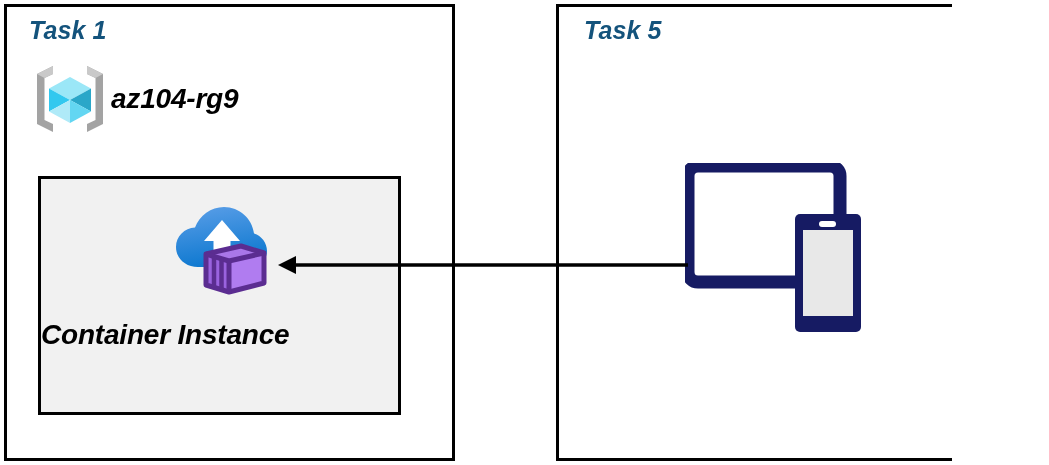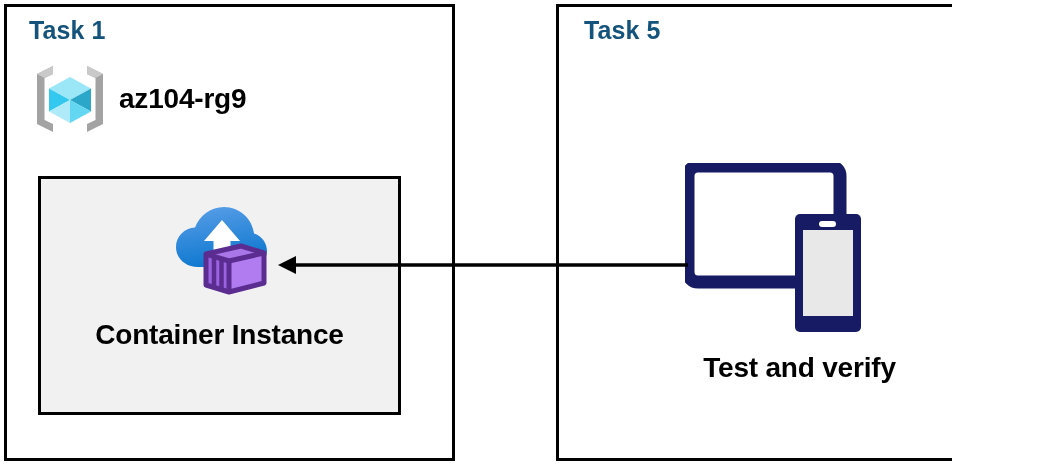--- a/index.html
+++ b/index.html
@@ -11,20 +11,21 @@
   body {
     font-family: "Liberation Sans", sans-serif;
     -webkit-font-smoothing: antialiased;
   }
   #canvas {
     position: relative;
     width: 952px;
     height: 465px;
     background: #ffffff;
     overflow: hidden;
+    font-style: italic;
   }
 
   
   .panel {
     position: absolute;
     box-sizing: border-box;
     border: 3px solid #000000;
     background: transparent;
   }
   #panel-task1 { left: 4px;   top: 4px; width: 451px; height: 457px; }
@@ -41,21 +42,21 @@
   #title-task1 { left: 29px;  top: 16px; }
   #title-task2 { left: 584px; top: 16px; }
 
   
   #rg-row {
     position: absolute;
     left: 33px;
     top: 62px;
     display: flex;
     align-items: center;
-    gap: 12px;
+    gap: 4px;
   }
   #rg-icon { width: 74px; height: 74px; display: block; }
   #rg-label {
     font-size: 28px;
     font-weight: bold;
     color: #000000;
     white-space: nowrap;
     letter-spacing: -0.2px;
   }
 
@@ -77,21 +78,21 @@
     top: 22px;
     width: 96px;
     height: 96px;
     display: block;
   }
   #ci-label {
     position: absolute;
     left: 0;
     right: 0;
     top: 140px;
-    text-align: center;
+    text-align: left;
     font-size: 28px;
     font-weight: bold;
     color: #000000;
     letter-spacing: -0.2px;
     white-space: nowrap;
   }
 
   
   #devices-icon {
     position: absolute;
@@ -209,21 +210,20 @@
       <rect x="64" y="104" width="32" height="7" rx="3.5" ry="3.5" fill="#FFFFFF"></rect>
 
       <rect x="110" y="51" width="66" height="118" rx="5" ry="5" fill="#161B63"></rect>
 
       <rect x="118" y="67" width="50" height="86" fill="#E8E8E8"></rect>
 
       <rect x="134" y="58" width="17" height="6" rx="3" ry="3" fill="#FFFFFF"></rect>
     </svg>
   </span>
 
-  <div id="devices-label">Test and verify</div>
 
   
   <span>
     <svg id="connector" viewBox="0 0 420 34" xmlns="http://www.w3.org/2000/svg">
       <line x1="418" y1="17" x2="20" y2="17" stroke="#000000" stroke-width="3.5"></line>
       <path d="M8 17 L26 8 L26 26 Z" fill="#000000"></path>
     </svg>
   </span>
 
 </div>

